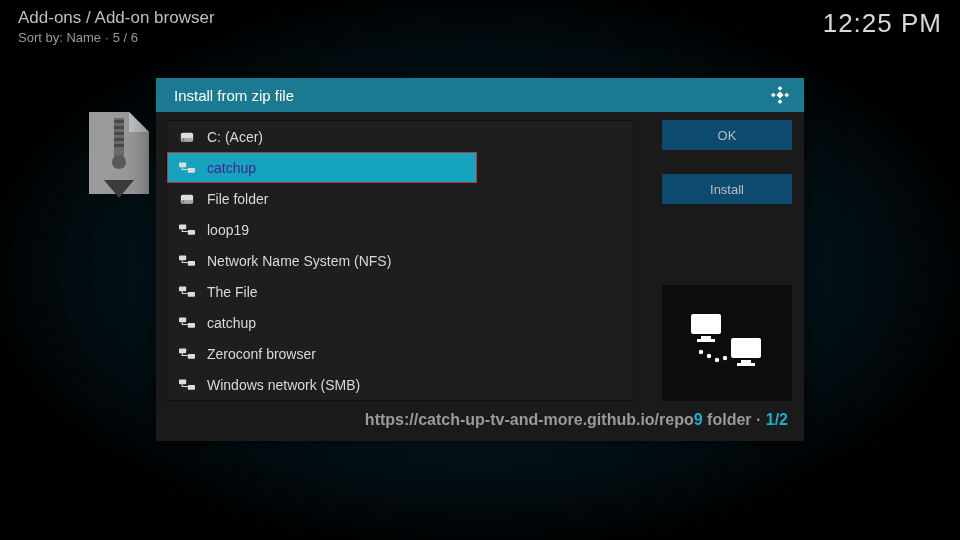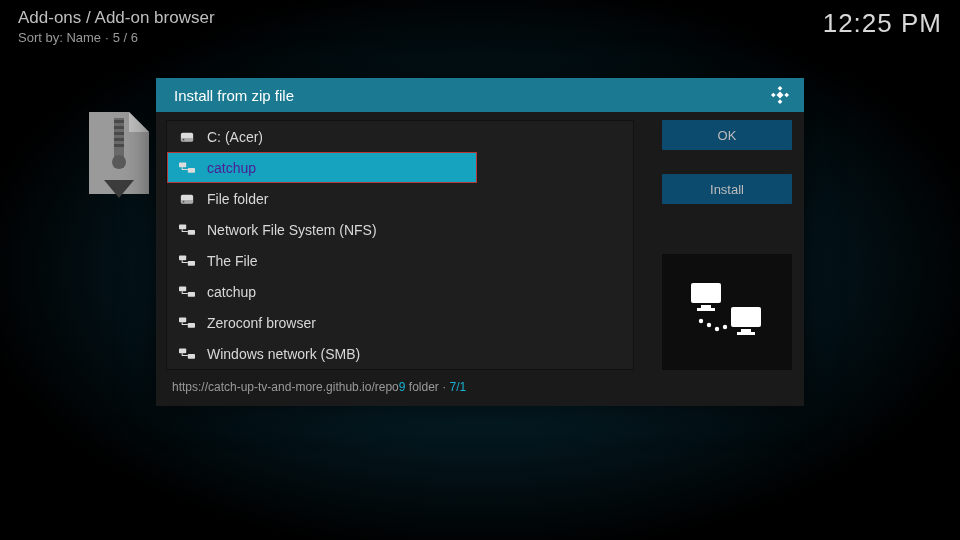--- a/index.html
+++ b/index.html
@@ -125,24 +125,25 @@
       margin-top: auto;
       background: #0d0d0d;
       height: 116px;
       display: flex;
       align-items: center;
       justify-content: center;
     }
 
     .dialog-footer {
       display: flex;
-      justify-content: flex-start;
+      justify-content: flex-end;
       padding: 0 16px 12px 16px;
-      font-size: 12px;
+      font-size: 16px;
       color: #9a9a9a;
+      font-weight: bold;
     }
     .footer-right .accent { color: #19b0cf; }
   </style>
 </head>
 <body>
 
 <div class="header-bar">
   <div>
     <div class="breadcrumbs">Add-ons / Add-on browser</div>
     <div class="sortline">Sort by: Name  ·  5 / 6</div>
@@ -212,21 +213,31 @@
           <span>File folder</span>
         </div>
         <div class="file-row">
           <span class="row-icon">
             <svg width="16" height="12" viewBox="0 0 20 14">
               <rect x="0" y="0" width="9" height="6" rx="1" fill="#dcdcdc"></rect>
               <rect x="11" y="7" width="9" height="6" rx="1" fill="#dcdcdc"></rect>
               <path d="M4 6 v3 h7" stroke="#dcdcdc" stroke-width="1.3" fill="none"></path>
             </svg>
           </span>
-          <span>Network File System (NFS)</span>
+          <span>loop19</span>
+        </div>
+        <div class="file-row">
+          <span class="row-icon">
+            <svg width="16" height="12" viewBox="0 0 20 14">
+              <rect x="0" y="0" width="9" height="6" rx="1" fill="#dcdcdc"></rect>
+              <rect x="11" y="7" width="9" height="6" rx="1" fill="#dcdcdc"></rect>
+              <path d="M4 6 v3 h7" stroke="#dcdcdc" stroke-width="1.3" fill="none"></path>
+            </svg>
+          </span>
+          <span>Network Name System (NFS)</span>
         </div>
         <div class="file-row">
           <span class="row-icon">
             <svg width="16" height="12" viewBox="0 0 20 14">
               <rect x="0" y="0" width="9" height="6" rx="1" fill="#dcdcdc"></rect>
               <rect x="11" y="7" width="9" height="6" rx="1" fill="#dcdcdc"></rect>
               <path d="M4 6 v3 h7" stroke="#dcdcdc" stroke-width="1.3" fill="none"></path>
             </svg>
           </span>
           <span>The File</span>
@@ -280,16 +291,16 @@
             <circle cx="38" cy="50" r="2.2"></circle>
           </g>
         </svg>
       </div>
     </div>
   </div>
 
   <div class="dialog-footer">
     <span>https://catch-up-tv-and-more.github.io/repo</span>
     <span class="footer-right">
-      <span class="accent">9</span><span> folder · </span><span class="accent">7/1</span>
+      <span class="accent">9</span><span> folder · </span><span class="accent">1/2</span>
     </span>
   </div>
 </div>
 
 </body></html>

